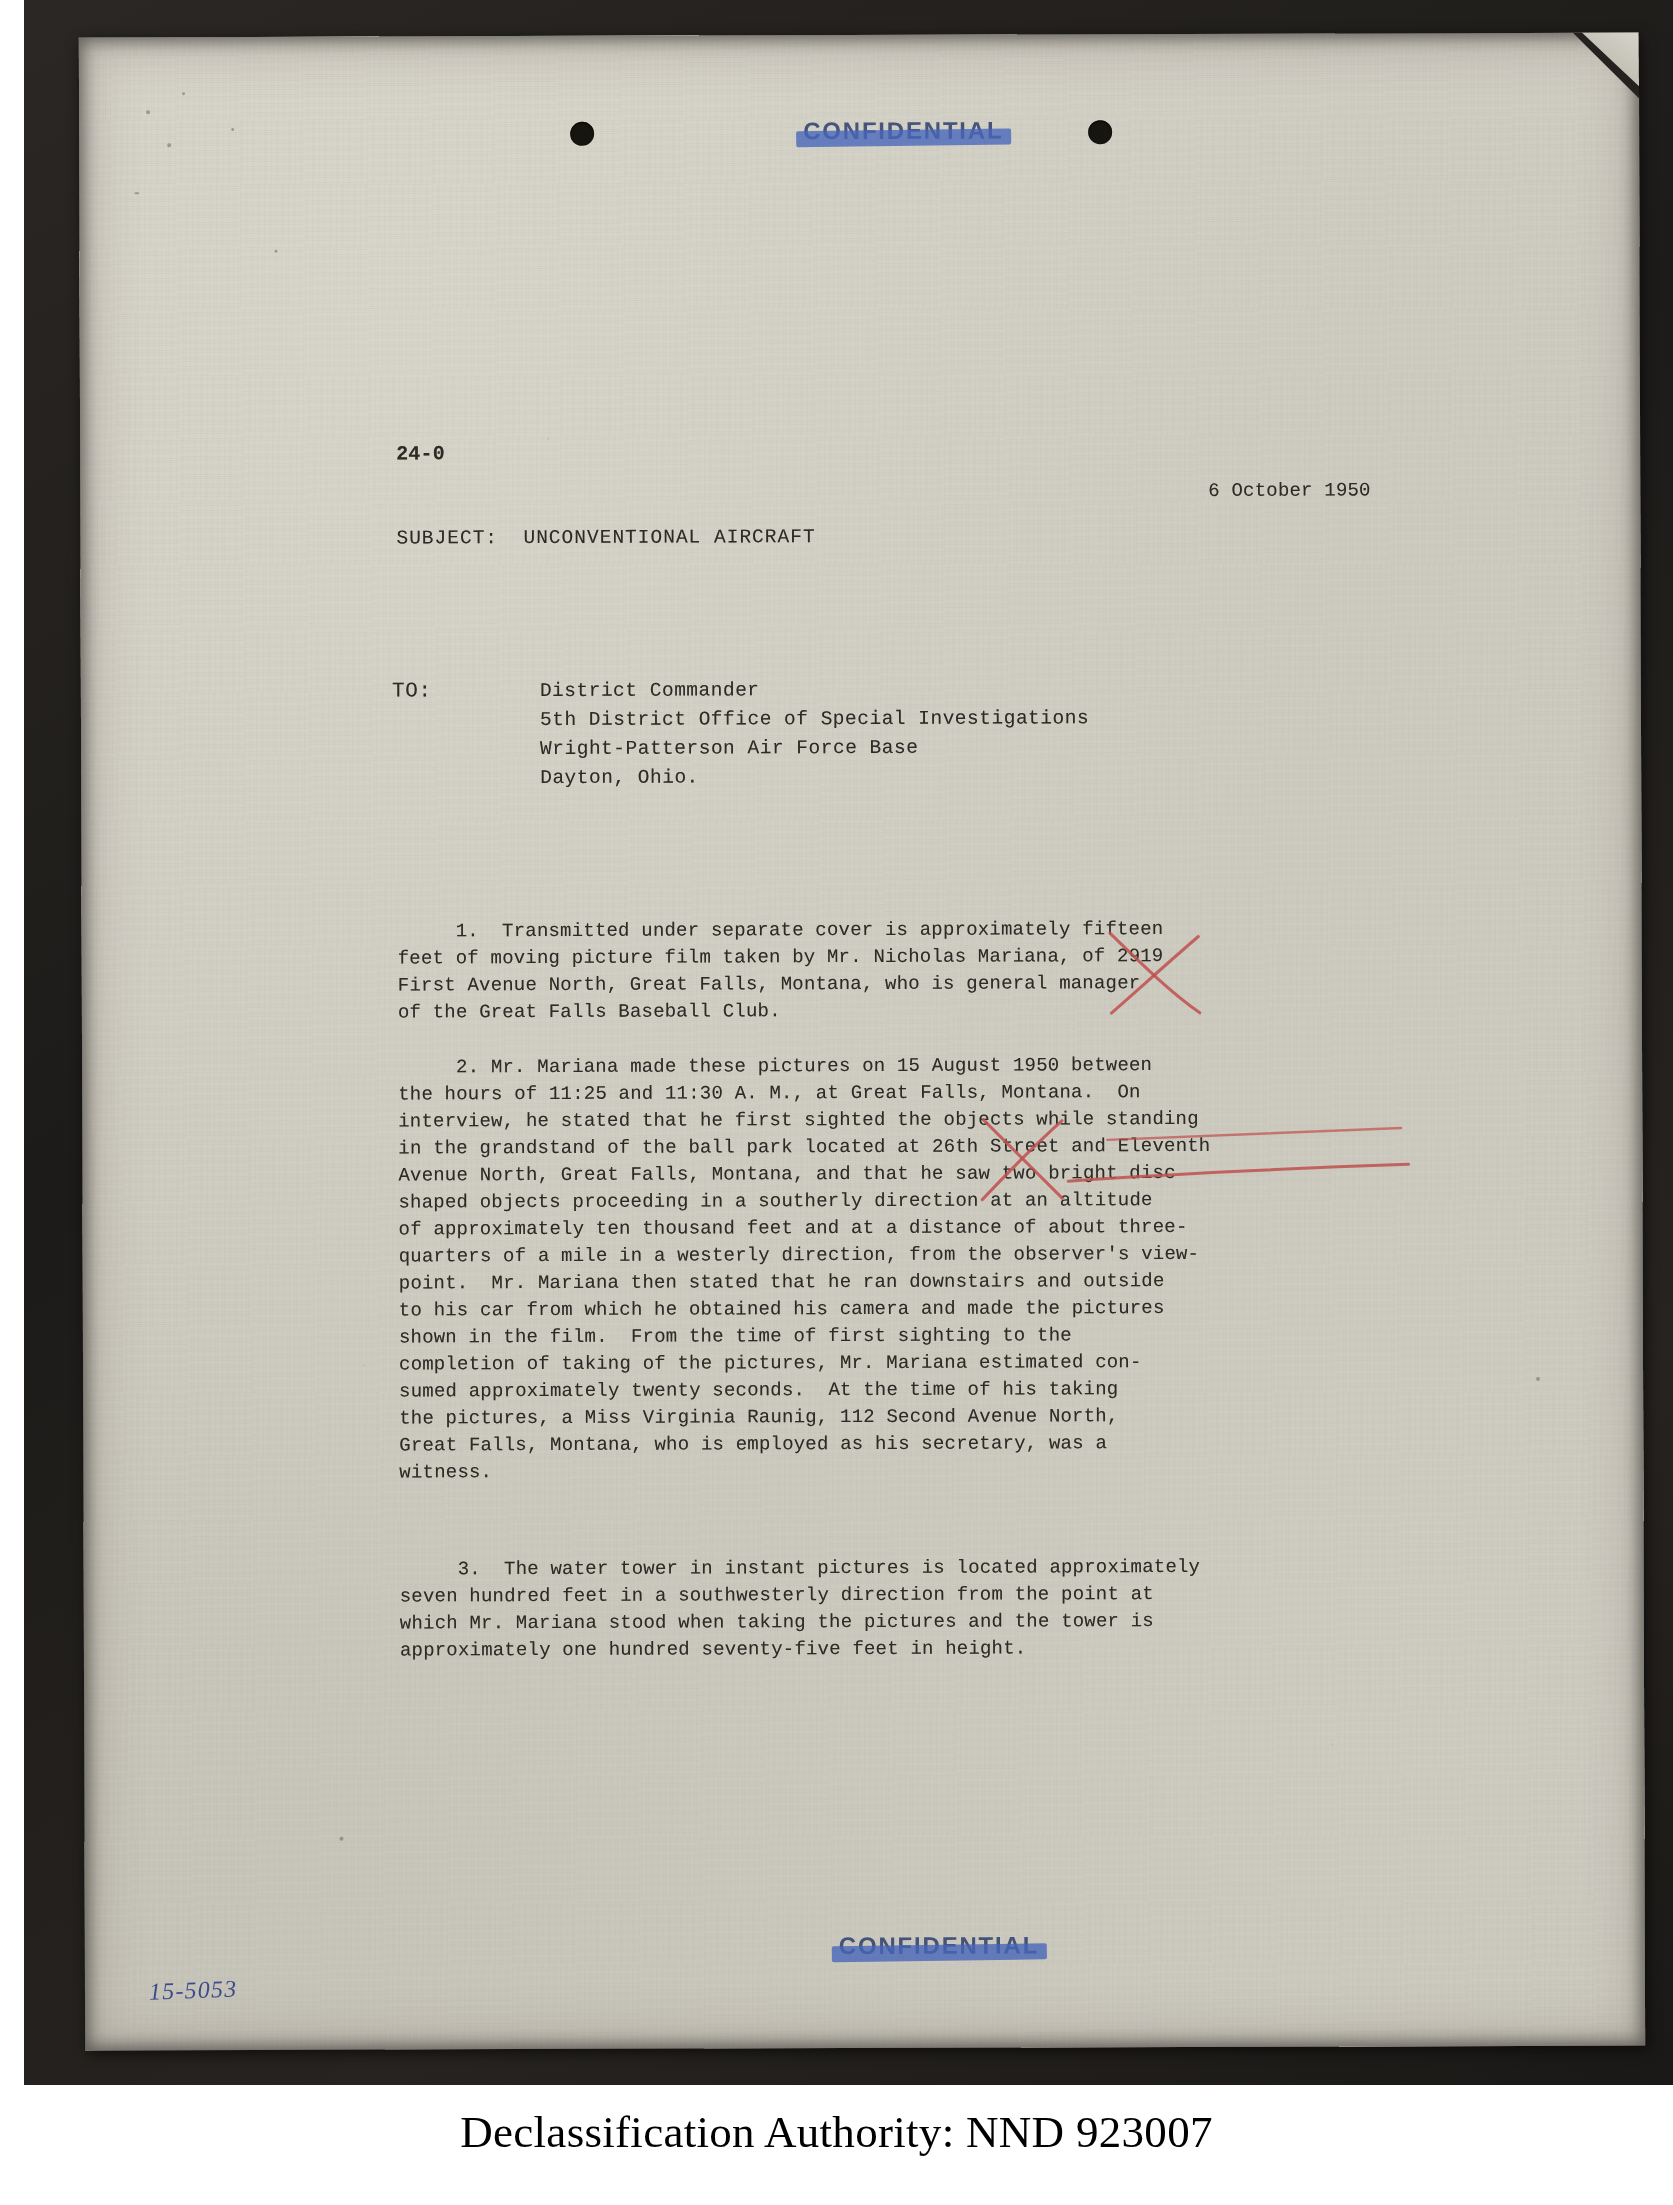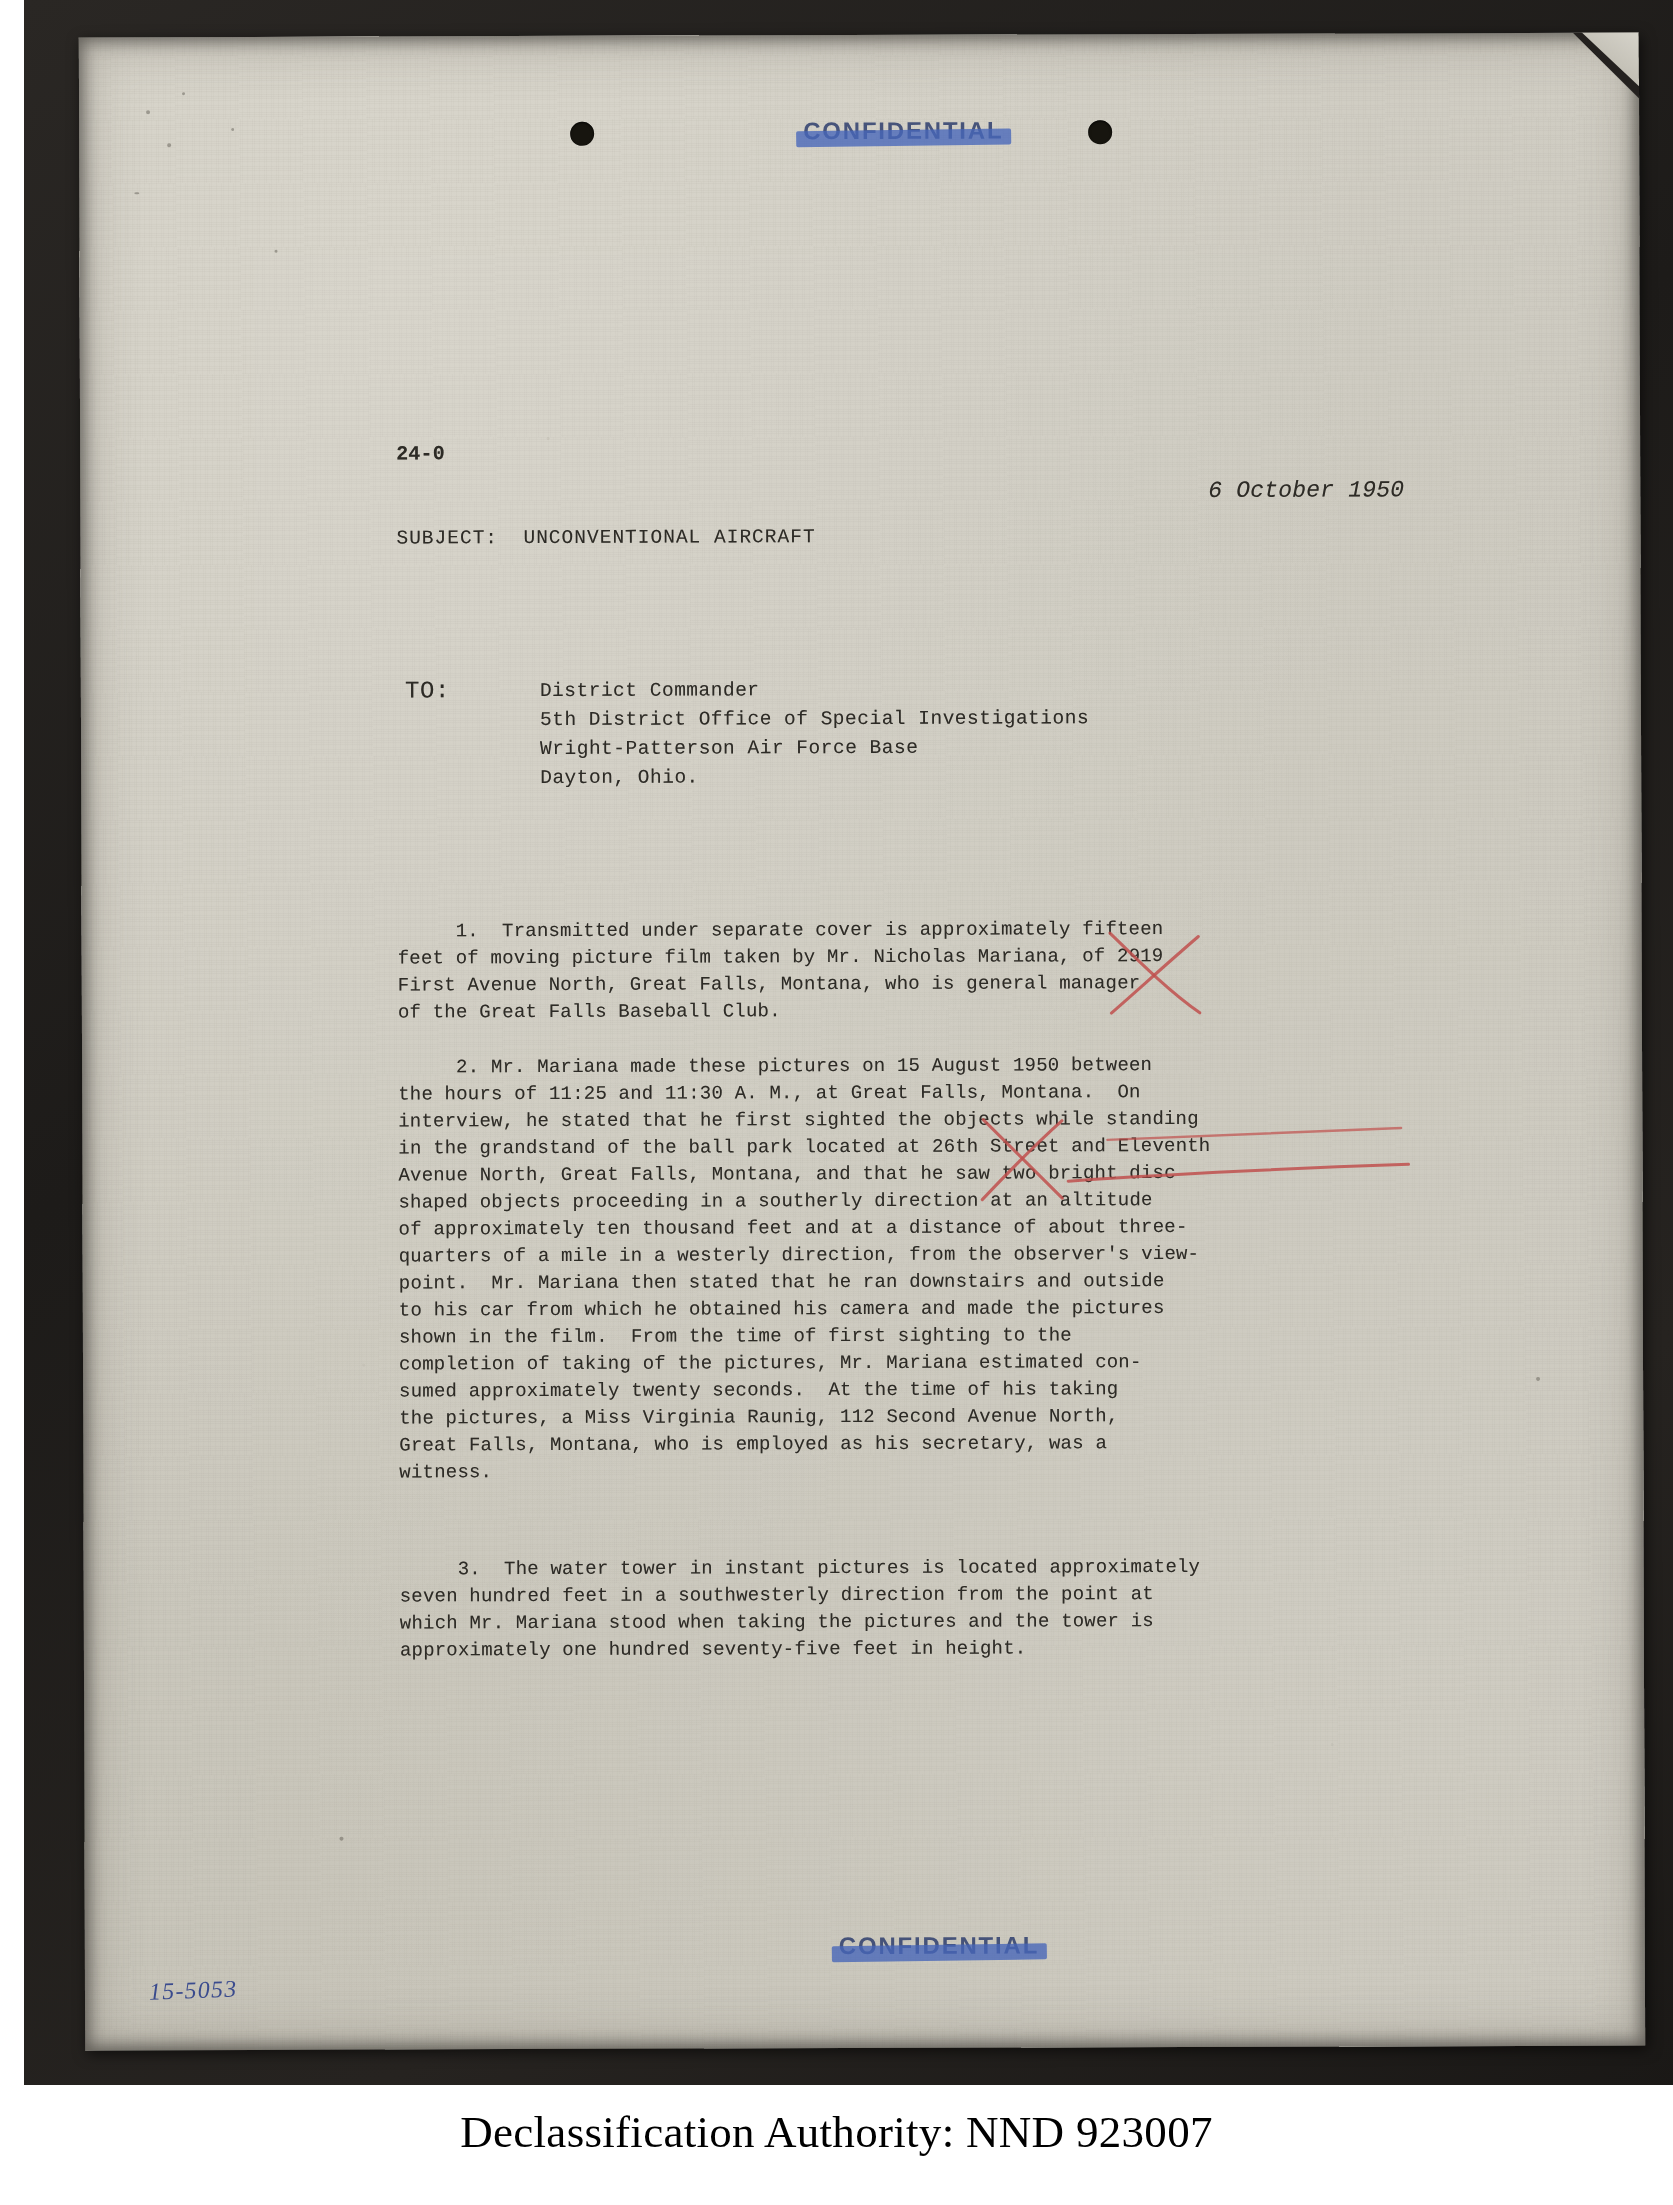--- a/index.html
+++ b/index.html
@@ -136,23 +136,23 @@
     color: #2d2b26;
     font-family: "Liberation Mono", monospace;
     font-size: 19px;
     line-height: 27px;
     letter-spacing: 0.2px;
     white-space: pre-wrap;
     text-shadow: 0 0 0.6px rgba(60,55,48,0.35);
   }
 
   .num-24 { left: 316px; top: 404px; font-size: 20px; font-weight: bold; }
-  .date { left: 1128px; top: 444px; font-size: 23px; font-style: italic; }
+  .date { left: 1128px; top: 444px; font-size: 19px; }
   .subject { left: 316px; top: 489px; font-size: 19.5px; letter-spacing: 1px; }
-  .to-label { left: 324px; top: 641px; font-size: 24px; letter-spacing: 0.7px; }
+  .to-label { left: 311px; top: 641px; font-size: 21px; letter-spacing: 0.7px; }
   .to-block { left: 459px; top: 641px; font-size: 19.5px; line-height: 29px; letter-spacing: 0.5px; }
 
   .para { left: 316px; width: 1107px; font-size: 19px; line-height: 27px; }
   .p1 { top: 882px; }
   .p2 { top: 1018px; }
   .p3 { top: 1520px; }
 
   
   .red-mark {
     position: absolute;

